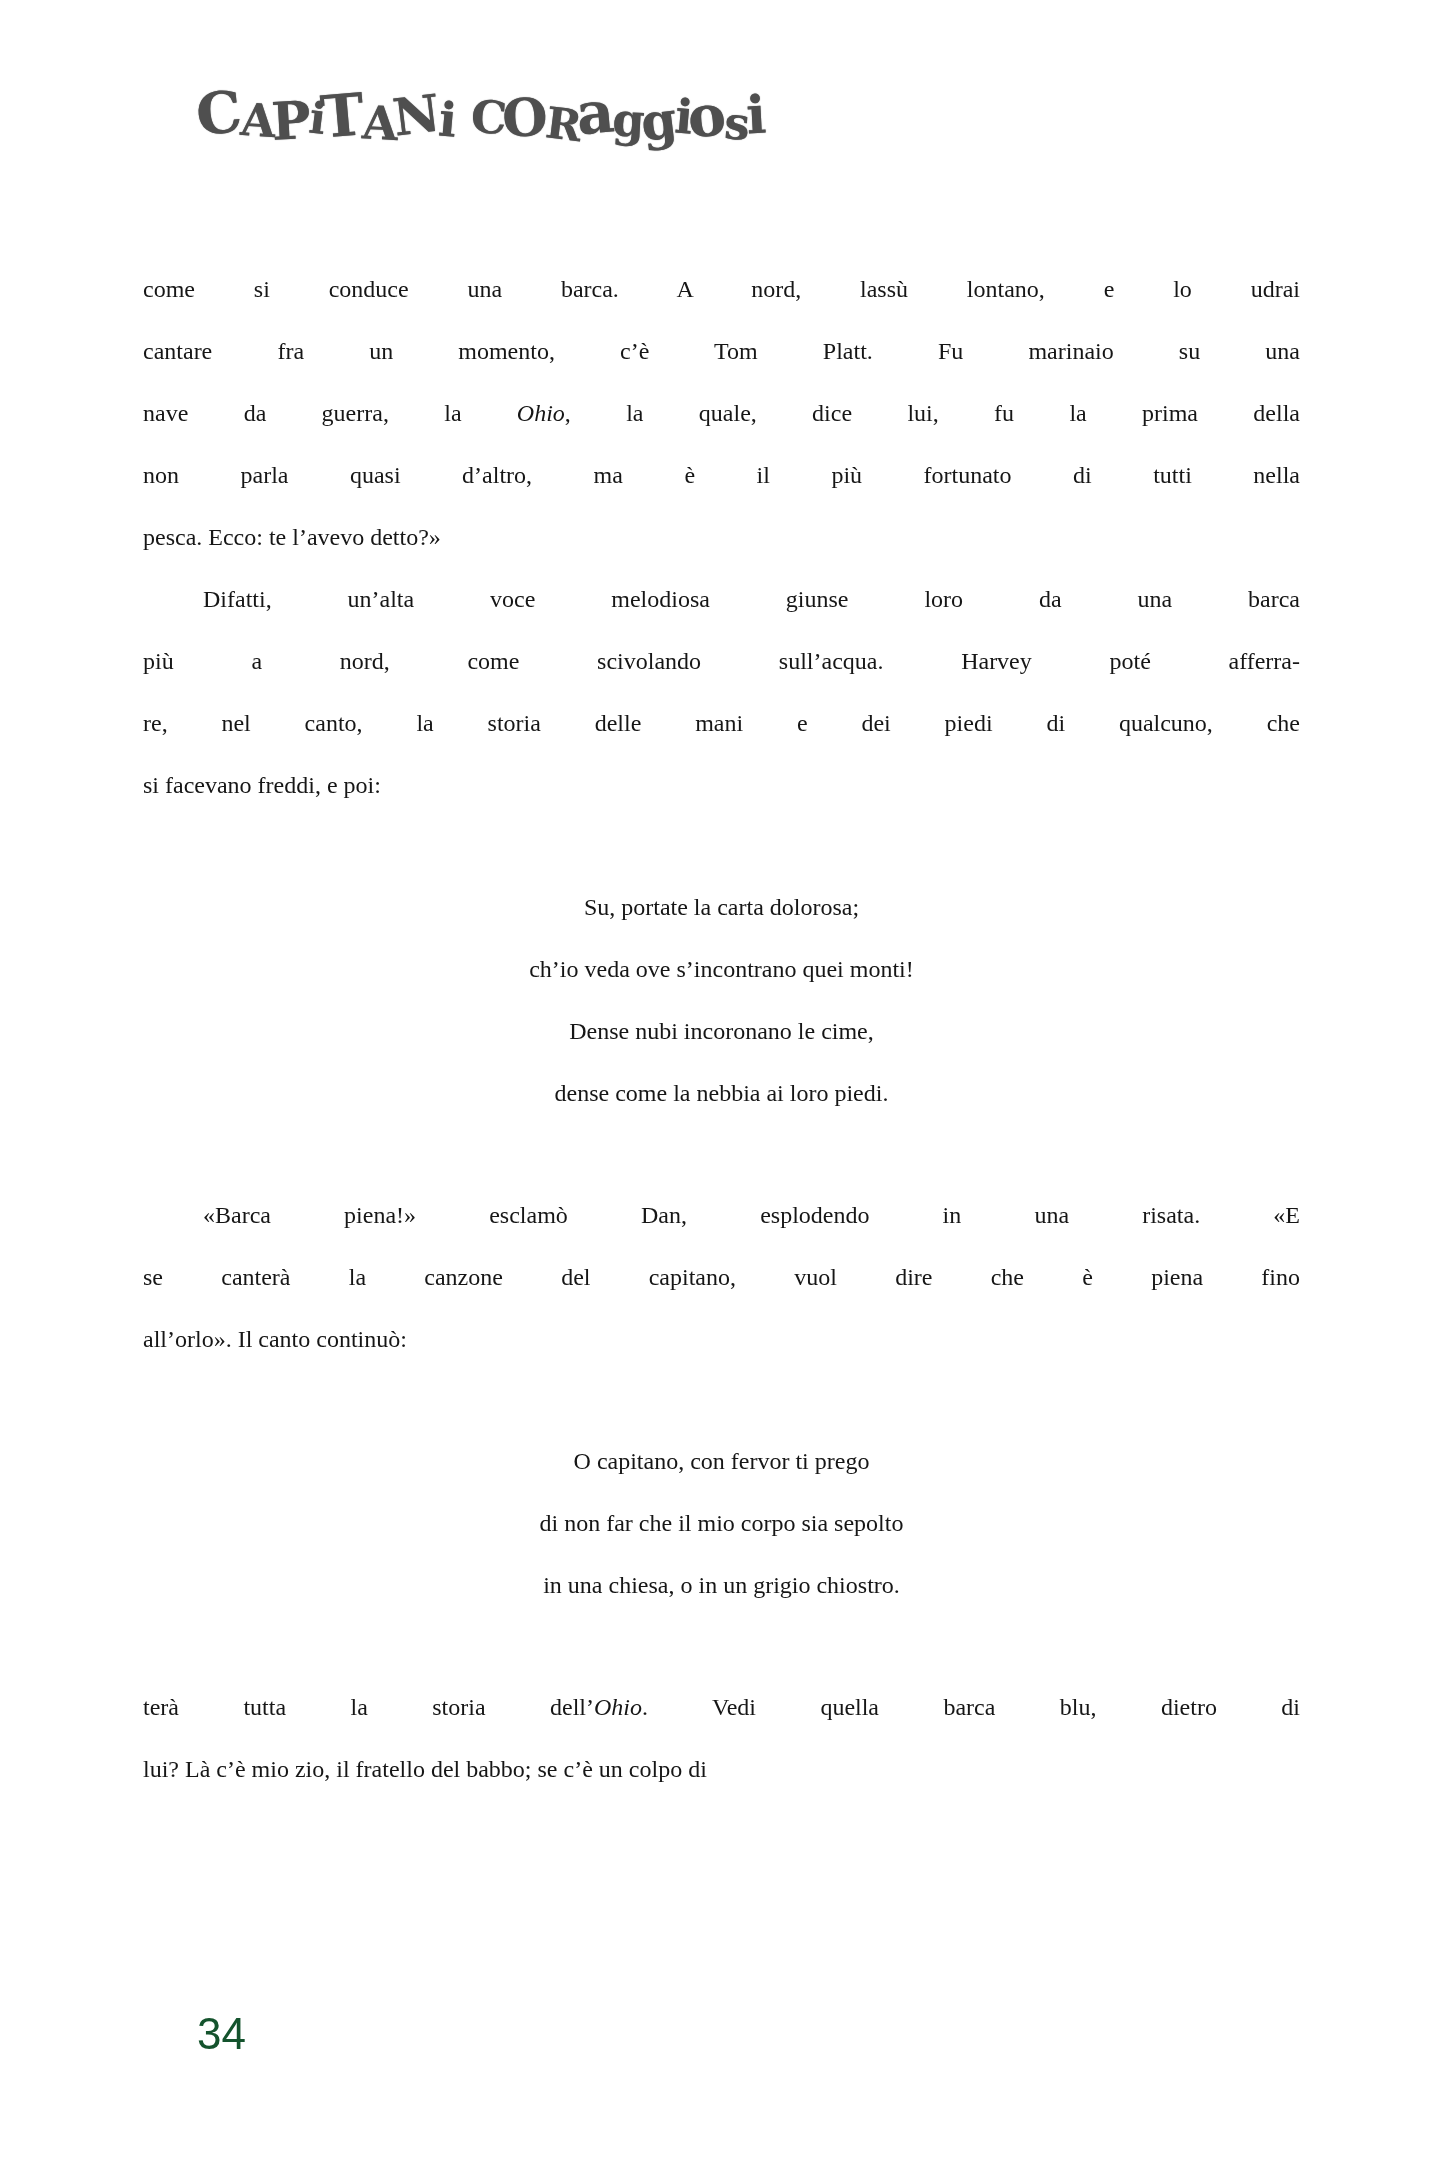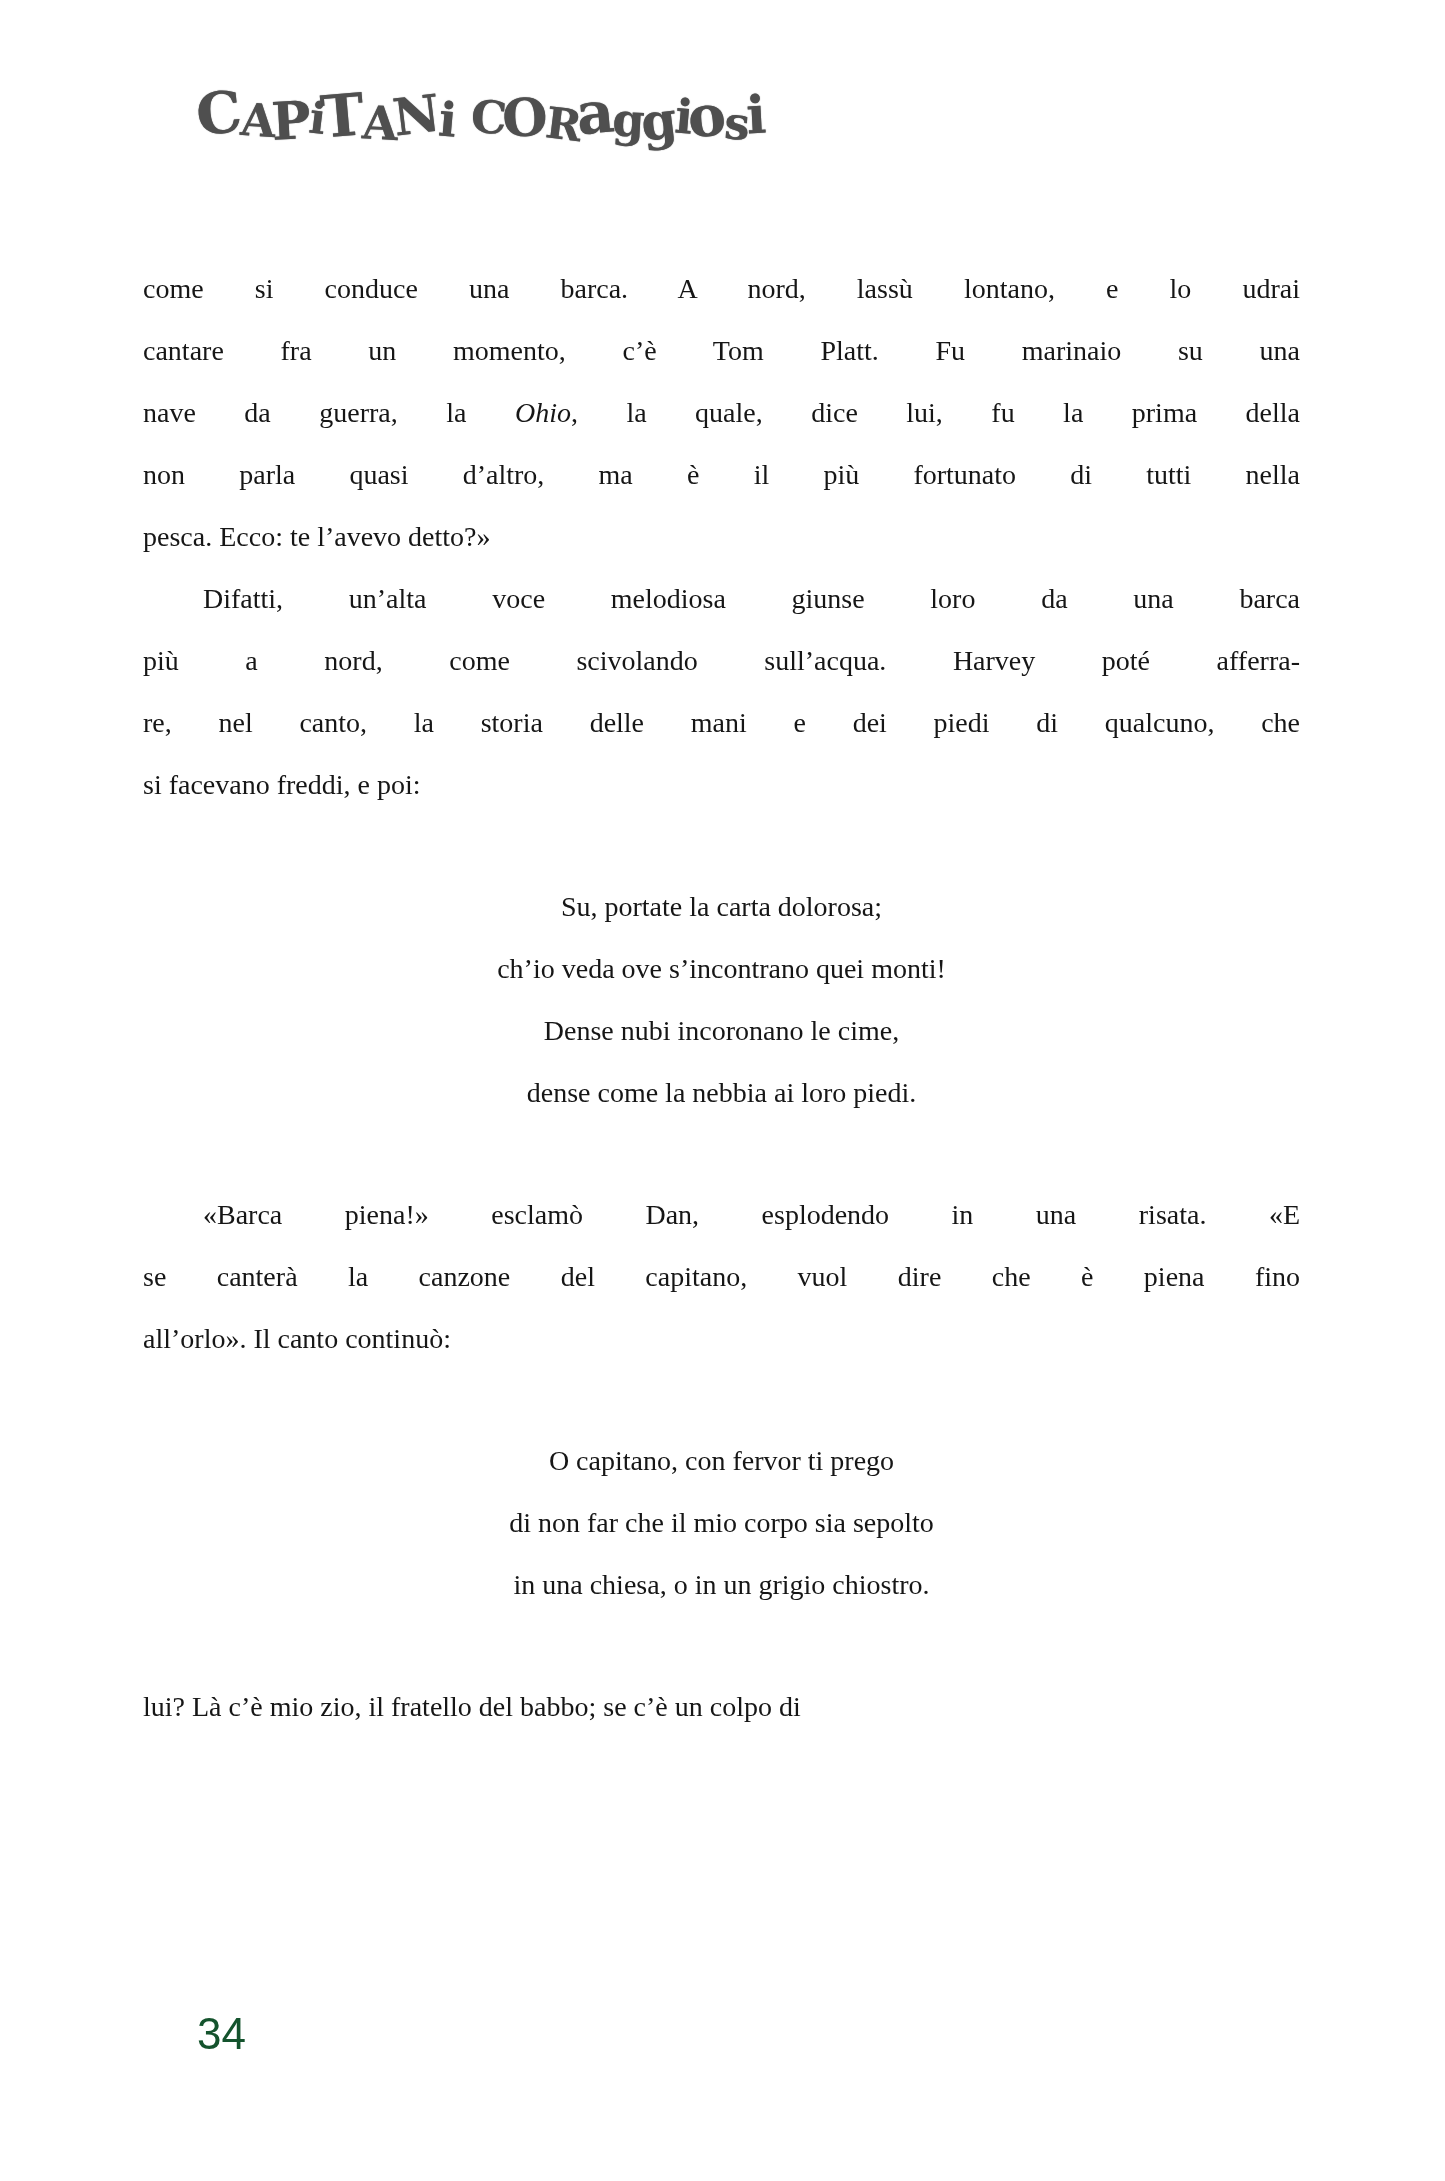--- a/index.html
+++ b/index.html
@@ -17,21 +17,21 @@
     font-weight:bold;
     color:var(--logo,#4f4f4f);
     white-space:pre;
     letter-spacing:-3px;
     text-shadow:0 0 1px #6a6a6a;
   }
   .lg{display:inline-block;transform-origin:50% 70%;}
   
   .column{
     position:absolute;left:143px;top:258px;width:1157px;
-    font-size:28px;line-height:62px;
+    font-size:24px;line-height:62px;
     color:var(--text,#161616);
   }
   .para .line{
     text-align:justify;
     text-align-last:justify;
   }
   .para .line.last{text-align-last:left;}
   .para .line.indent{text-indent:60px;}
   .verse{margin:60px 0;}
   .verse .line{
@@ -74,17 +74,18 @@
         <div class="line indent"><span>«Barca piena!» esclamò Dan, esplodendo in una risata. «E</span></div>
         <div class="line"><span>se canterà la canzone del capitano, vuol dire che è piena fino</span></div>
         <div class="line last"><span>all’orlo». Il canto continuò:</span></div>
       </div>
       <div class="verse">
         <div class="line"><span>O capitano, con fervor ti prego</span></div>
         <div class="line"><span>di non far che il mio corpo sia sepolto</span></div>
         <div class="line"><span>in una chiesa, o in un grigio chiostro.</span></div>
       </div>
       <div class="para">
+        <div class="line"><span>terà tutta la storia dell’</span><span class="it">Ohio</span><span>. Vedi quella barca blu, dietro di</span></div>
         <div class="line last"><span>lui? Là c’è mio zio, il fratello del babbo; se c’è un colpo di</span></div>
       </div>
     </div>
   <div class="pagenum">34</div>
 </div>
 
 </body></html>

